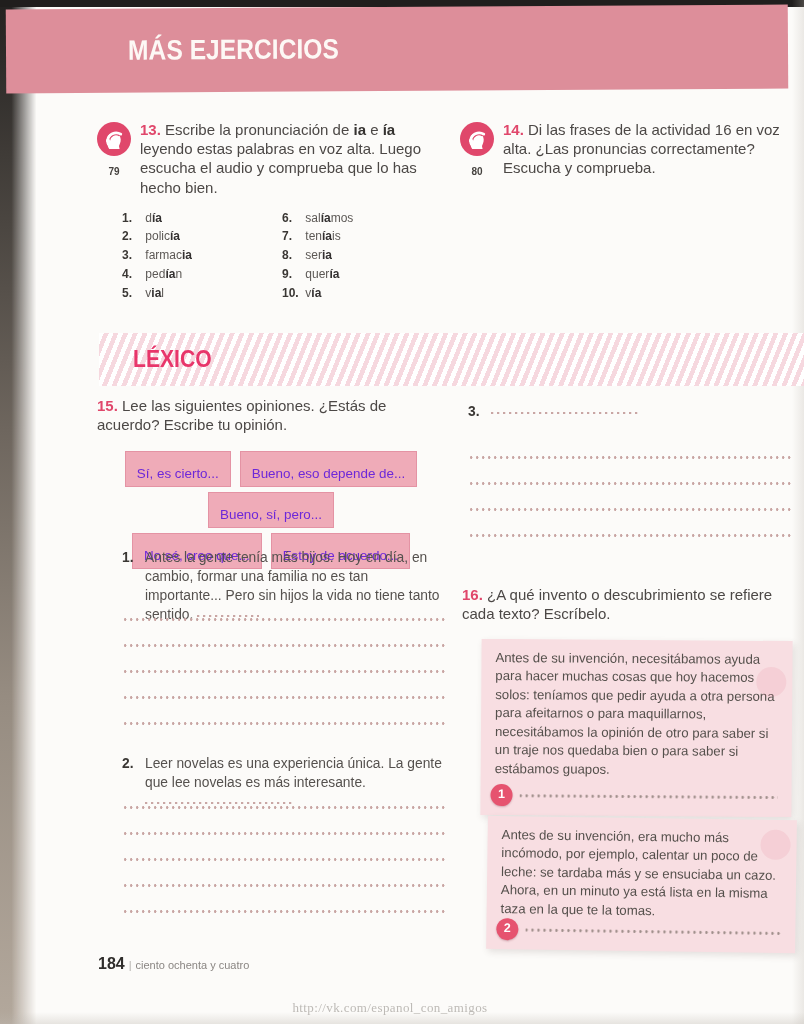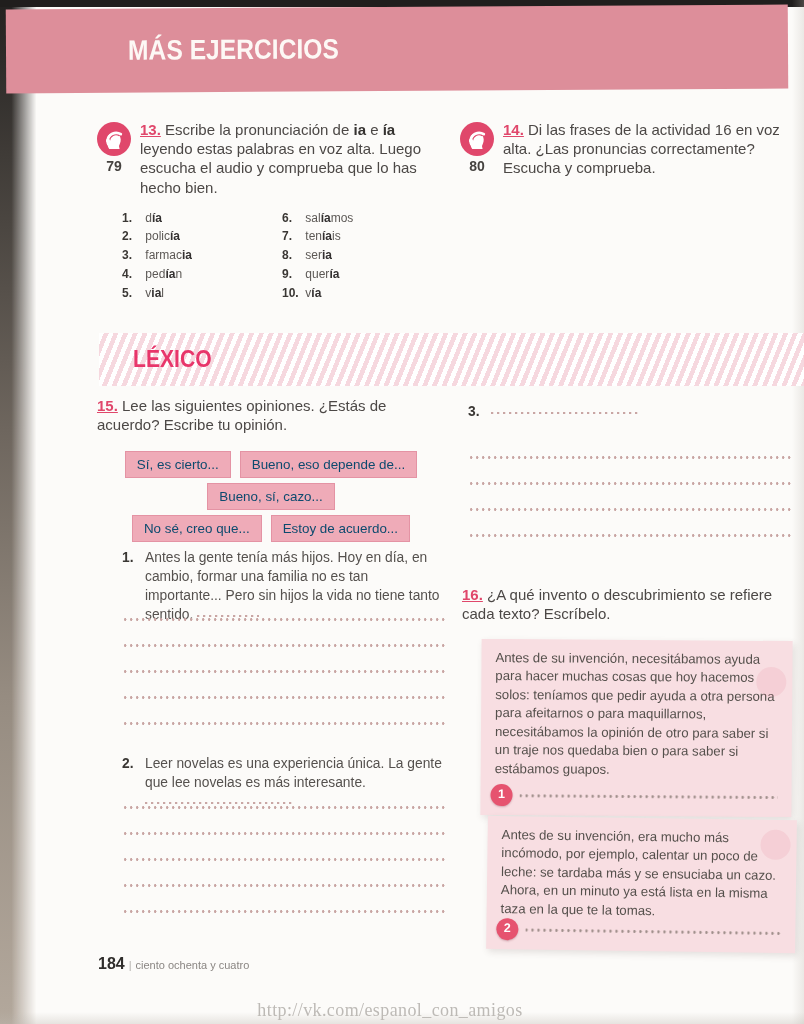--- a/index.html
+++ b/index.html
@@ -29,25 +29,25 @@
   }
   .banner h1{
     position:absolute;left:122px;top:26px;margin:0;
     font-size:28px;font-weight:bold;color:#fdf8f5;letter-spacing:0px;
     transform:scaleX(.88);transform-origin:left center;white-space:nowrap;
   }
 
   
   .ex{position:absolute;}
   .ex-text{margin:0;padding-left:43px;font-size:15px;line-height:1.28;color:#4c4846;}
-  .ex-num{color:#e0476b;font-weight:bold;text-decoration:underline;}
+  .ex-num{color:#e0476b;font-weight:bold;}
   .ex-text b{color:#353230;}
   .audio{position:absolute;left:0;top:2px;width:34px;text-align:center;}
   .audio svg{display:block;}
-  .track{display:block;margin-top:2px;font-size:14px;font-weight:bold;color:#45423f;}
+  .track{display:block;margin-top:10px;font-size:10px;font-weight:bold;color:#45423f;}
 
   #ex13{left:97px;top:120px;width:341px;}
   #ex14{left:460px;top:120px;width:338px;}
 
   .word-grid{
     margin:14px 0 0 25px;
     display:grid;grid-template-columns:160px 150px;grid-auto-flow:column;
     grid-template-rows:repeat(5,18.7px);
     font-size:12px;color:#5c5855;
   }
@@ -67,22 +67,22 @@
   }
 
   #ex15-head{left:97px;top:396px;width:341px;}
   #ex15-head .ex-text,#ex16-head .ex-text{padding-left:0;}
   #ex16-head{left:462px;top:585px;width:338px;}
 
   
   .chips{position:absolute;left:95px;top:451px;width:352px;}
   .chip-row{display:flex;justify-content:center;gap:9px;margin-bottom:5px;}
   .chip{
-    background:#efabb8;border:1px solid #e493a4;color:#0c4a6e;
-    font-size:13.4px;padding:5px 11px 5px;white-space:nowrap;
+    background:#efabb8;border:1px solid #e493a4;color:#6d28d9;
+    font-size:13.4px;padding:14px 11px 5px;white-space:nowrap;
   }
 
   
   .q-item{position:absolute;display:flex;font-size:13.8px;line-height:1.38;color:#55514e;}
   .q-num{font-weight:bold;color:#3a3734;min-width:23px;}
   .q-text{flex:1;}
   #item1{left:122px;top:548px;width:322px;}
   #item2{left:122px;top:754px;width:325px;}
   #item3{left:468px;top:402px;width:329px;}
 
@@ -130,21 +130,21 @@
     position:absolute;width:30px;height:30px;border-radius:50%;
     background:rgba(230,120,140,.14);
   }
 
   
   .footer{position:absolute;left:98px;top:955px;font-size:11px;color:#8a8683;}
   .footer .pnum{font-size:16px;font-weight:bold;color:#2f2d2b;}
   .footer .sep{margin:0 4px;color:#b3b0ac;}
   .watermark{
     position:absolute;left:0;top:1000px;width:780px;text-align:center;
-    font-family:"Liberation Serif",serif;font-size:18px;color:#bdbab6;letter-spacing:.4px;
+    font-family:"Liberation Serif",serif;font-size:13px;color:#bdbab6;letter-spacing:.4px;
   }
 </style>
 </head>
 <body>
 
 <div id="page">
 
   <div class="spine"></div>
   <div class="top-edge"></div>
   <div class="right-shade"></div>
@@ -200,21 +200,21 @@
   <section class="ex" id="ex15-head">
     <p class="ex-text"><span class="ex-num">15.</span> <span>Lee las siguientes opiniones. ¿Estás de acuerdo? Escribe tu opinión.</span></p>
   </section>
 
   <div class="chips" id="chips">
       <div class="chip-row">
         <span class="chip">Sí, es cierto...</span>
         <span class="chip">Bueno, eso depende de...</span>
       </div>
       <div class="chip-row">
-        <span class="chip">Bueno, sí, cazo...</span>
+        <span class="chip">Bueno, sí, pero...</span>
       </div>
       <div class="chip-row">
         <span class="chip">No sé, creo que...</span>
         <span class="chip">Estoy de acuerdo...</span>
       </div>
     </div>
 
   <div class="q-item" id="item1">
     <span class="q-num">1.</span>
     <div class="q-text"><span>Antes la gente tenía más hijos. Hoy en día, en cambio, formar una familia no es tan importante... Pero sin hijos la vida no tiene tanto sentido.</span> <span class="dots-tail tail-sm"></span></div>

